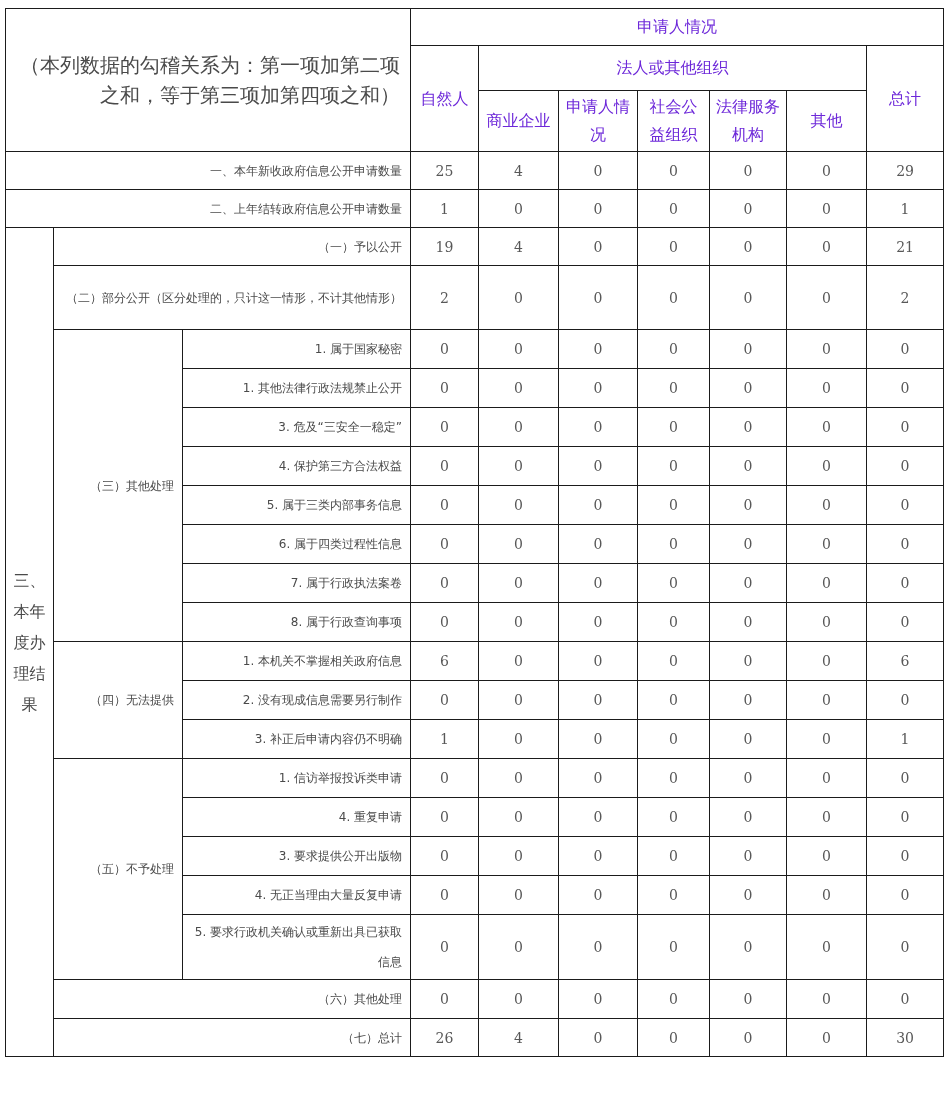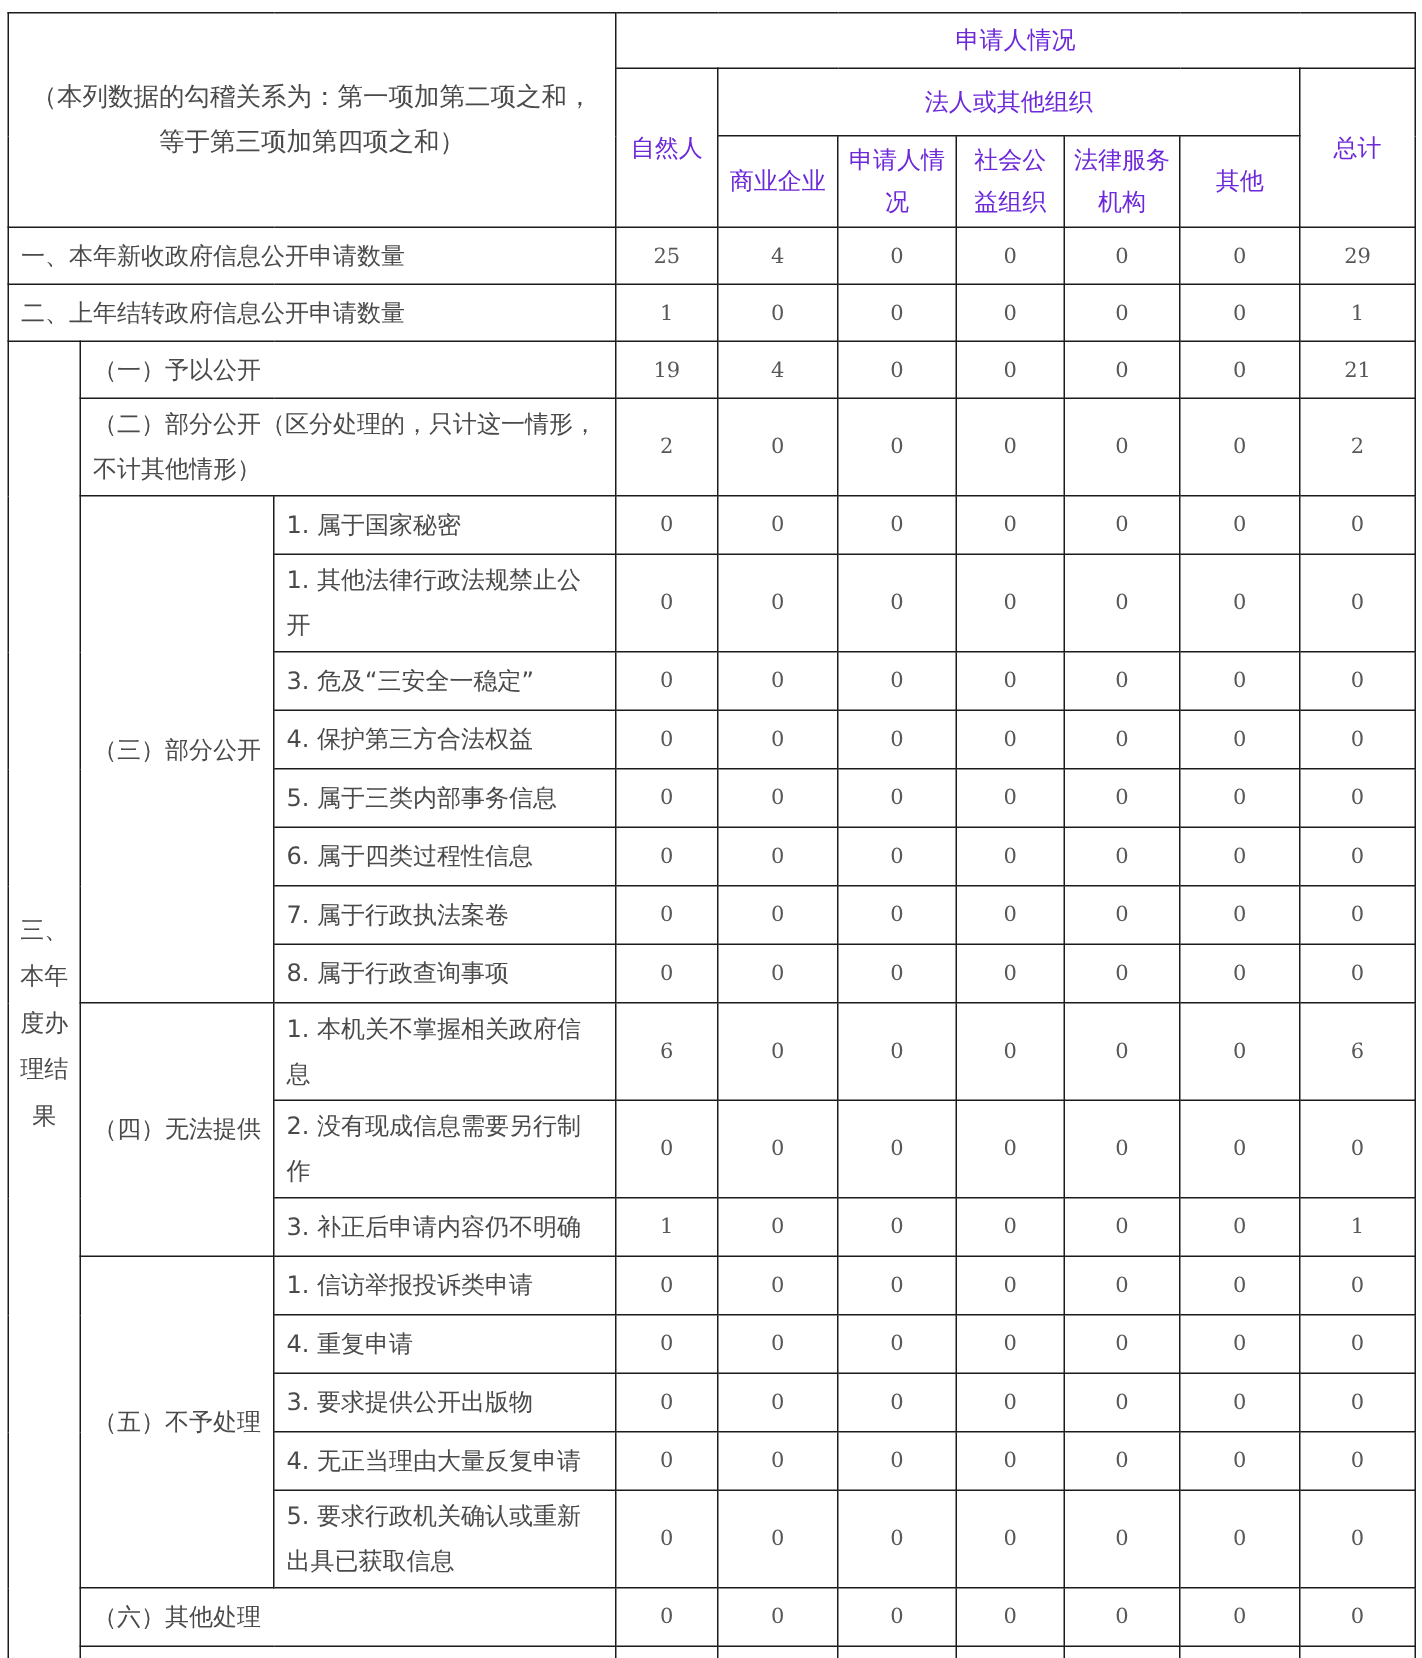--- a/index.html
+++ b/index.html
@@ -22,36 +22,36 @@
   }
   
   tr.h37{height:37px;}
   tr.h45{height:45px;}
   tr.h61{height:61px;}
   tr.h38{height:38px;}
   tr.h39{height:39px;}
   tr.h64{height:64px;}
   
   .note{
-    text-align:center;
-    font-size:17px;
+    text-align:right;
+    font-size:20px;
     line-height:30px;
     padding:0 10px;
     color:#4a4a4a;
   }
   .ghead{
     text-align:center;
     font-size:16px;
     line-height:28px;
     padding:0 6px;
     color:#6d28d9;
   }
   .lbl{
-    text-align:left;
-    font-size:16px;
+    text-align:right;
+    font-size:12px;
     line-height:30px;
     padding:2px 8px 2px 8px;
     color:#4a4a4a;
   }
   .vlbl{
     text-align:center;
     font-size:16px;
     line-height:31px;
     padding:2px 2px;
     color:#4a4a4a;
@@ -139,21 +139,21 @@
     <td class="num">2</td>
     <td class="num">0</td>
     <td class="num">0</td>
     <td class="num">0</td>
     <td class="num">0</td>
     <td class="num">0</td>
     <td class="num">2</td>
   </tr>
 
   <tr class="h39">
-    <td class="lbl" rowspan="8">（三）部分公开</td>
+    <td class="lbl" rowspan="8">（三）其他处理</td>
     <td class="lbl">1. 属于国家秘密</td>
     <td class="num">0</td>
     <td class="num">0</td>
     <td class="num">0</td>
     <td class="num">0</td>
     <td class="num">0</td>
     <td class="num">0</td>
     <td class="num">0</td>
   </tr>
   <tr class="h39">

